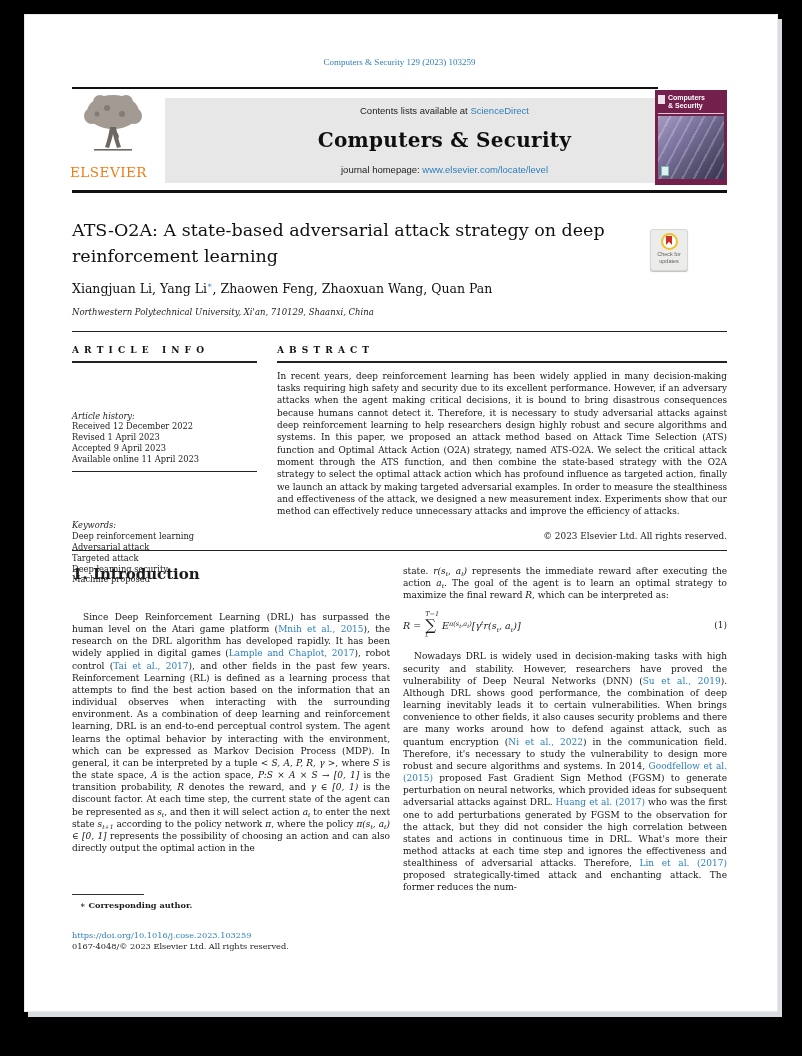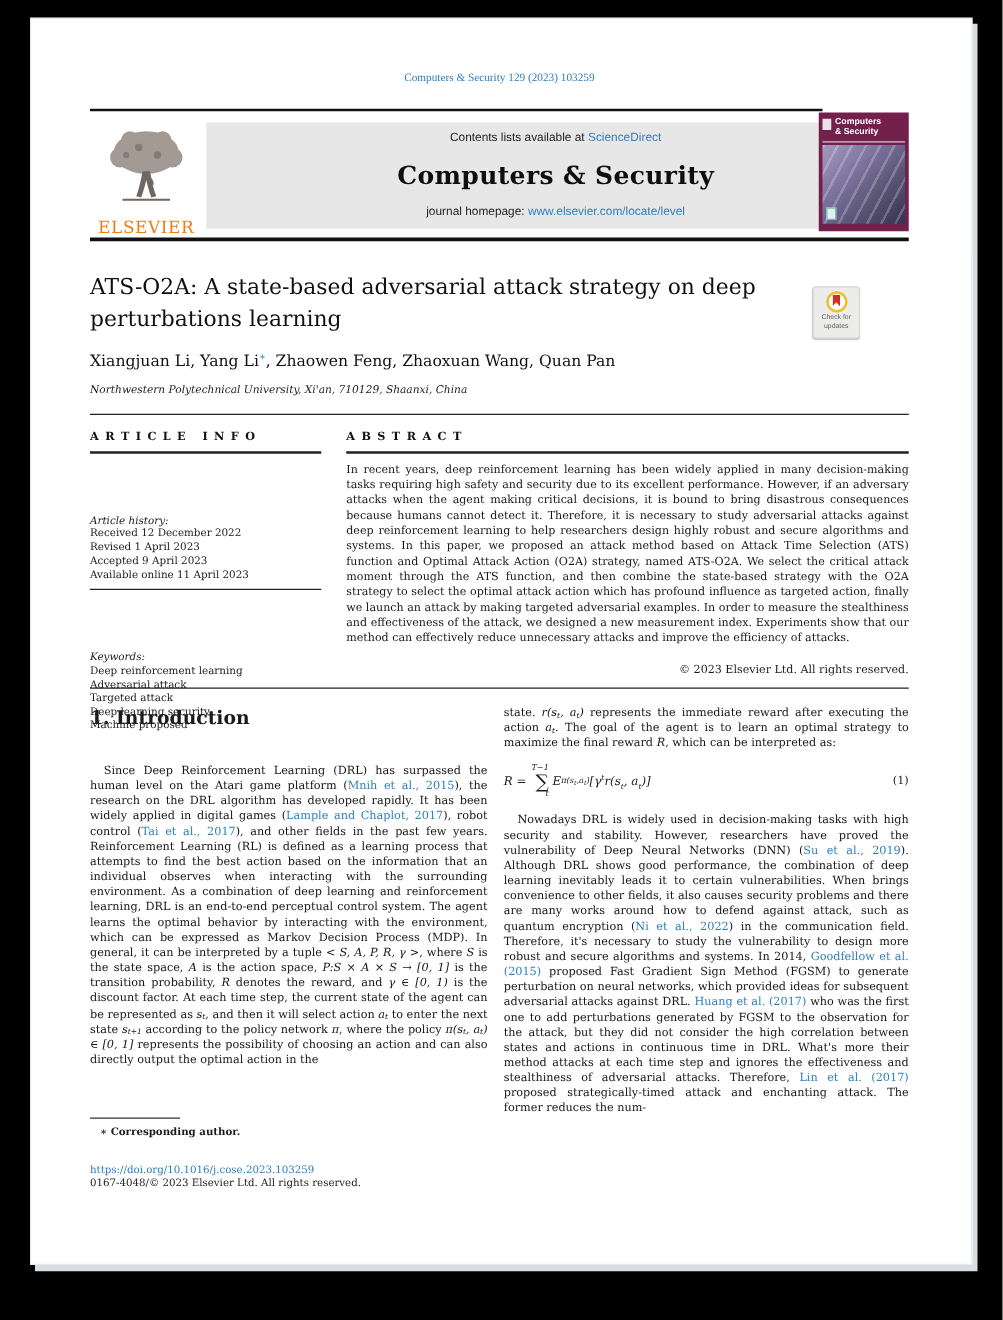--- a/index.html
+++ b/index.html
@@ -38,21 +38,21 @@
   }
   .contents-line,.homepage-line{
     font-family:"Liberation Sans","DejaVu Sans",sans-serif;
     font-size:9.5px;color:#1d1d1d;
   }
   .link{color:var(--blue);text-decoration:none;cursor:pointer;}
   .journal-title{
     font-family:"DejaVu Serif",serif;font-size:20px;font-weight:600;
     color:#0f0f0f;letter-spacing:.3px;
   }
-  .els-logo{position:absolute;left:46px;top:86px;width:94px;height:92px;text-align:center;}
+  .els-logo{position:absolute;left:46px;top:76px;width:94px;height:92px;}
   .els-word{
     font-family:"DejaVu Serif",serif;font-size:13.5px;color:var(--orange);
     letter-spacing:.5px;margin-top:-2px;font-weight:500;
   }
   .cover{
     position:absolute;left:631px;top:76px;width:72px;height:95px;
     background:var(--cover-maroon);padding:4px 3px 3px 3px;cursor:pointer;
   }
   .cover-head{display:flex;gap:3px;}
   .cover-logo{width:7px;height:9px;background:#e9e2ea;flex:0 0 auto;margin-top:1px;}
@@ -124,21 +124,21 @@
   .mi{font-style:italic;}
   .cite{color:var(--blue);cursor:pointer;}
   .para sub,.para sup,.eq sub,.eq sup{
     font-size:6px;line-height:0;font-style:italic;
   }
   .para sub{vertical-align:-1.5px;}
   
   .eq{position:relative;margin:7px 0 8px 0;height:34px;font-size:9.5px;}
   .eq-row{display:flex;align-items:center;height:34px;}
   .eq-lhs{font-size:9.5px;}
-  .eq-sum{display:flex;flex-direction:column;align-items:flex-end;margin:0 3px 0 4px;}
+  .eq-sum{display:flex;flex-direction:column;align-items:flex-start;margin:0 3px 0 4px;}
   .eq-lim{font-size:6.5px;font-style:italic;line-height:7px;}
   .eq-sigma{font-size:15px;line-height:14px;}
   .eq-E{font-style:italic;}
   .eq-esub{font-size:6.5px;font-style:italic;vertical-align:-2px;line-height:0;}
   .eq-esub sub{font-size:5px;}
   .eq-num{position:absolute;right:0;top:12px;font-size:9px;font-style:normal;}
   
   .footnote{position:absolute;left:48px;top:880px;width:318px;font-size:8.2px;line-height:11px;font-weight:bold;}
   .fn-rule{width:72px;height:1px;background:#333;margin-bottom:5px;}
   .fn-line1{text-indent:8px;}
@@ -189,21 +189,21 @@
       </div>
     </div>
     <div class="cover-rule"></div>
     <div class="cover-photo"></div>
   </div>
 
   <div class="rule-b"></div>
 
   <div class="art-title">
     <div>ATS-O2A: A state-based adversarial attack strategy on deep</div>
-    <div>perturbations learning</div>
+    <div>reinforcement learning</div>
   </div>
 
   <div class="check-badge">
     <div class="cb-circle">
         <div class="cb-mark"></div>
       </div>
     <div class="cb-text">
       <div>Check for</div>
       <div>updates</div>
     </div>

